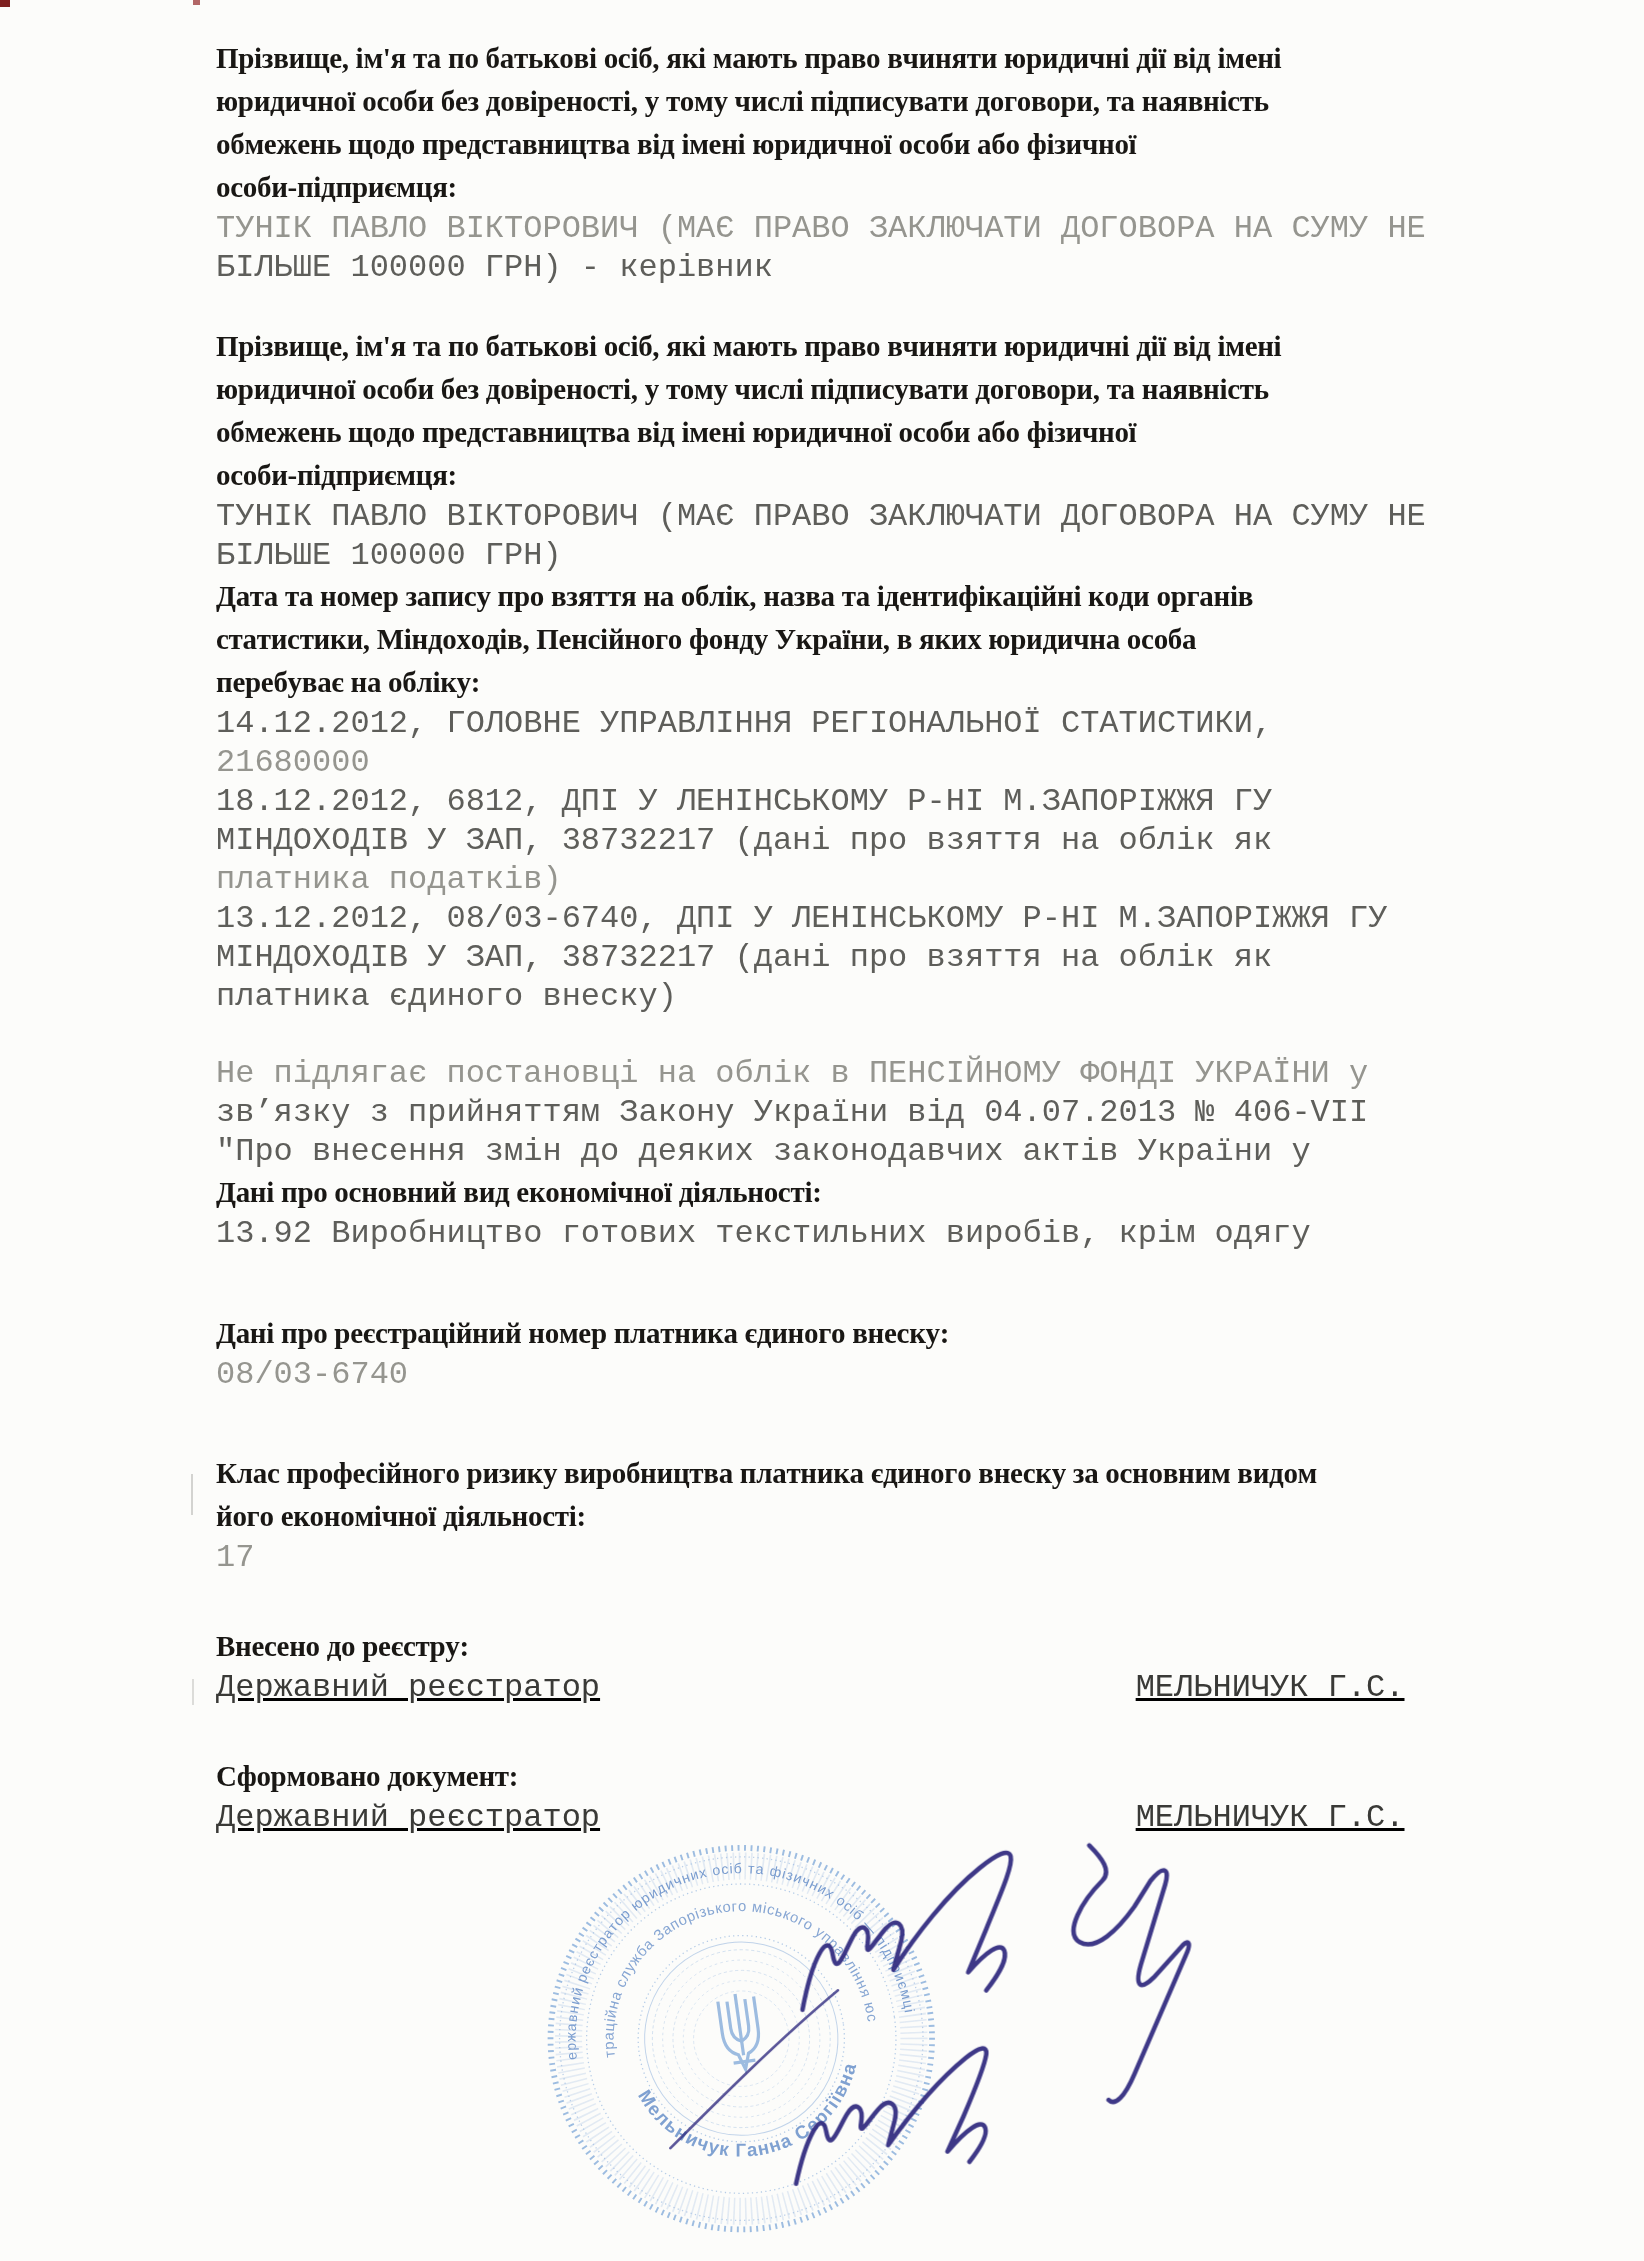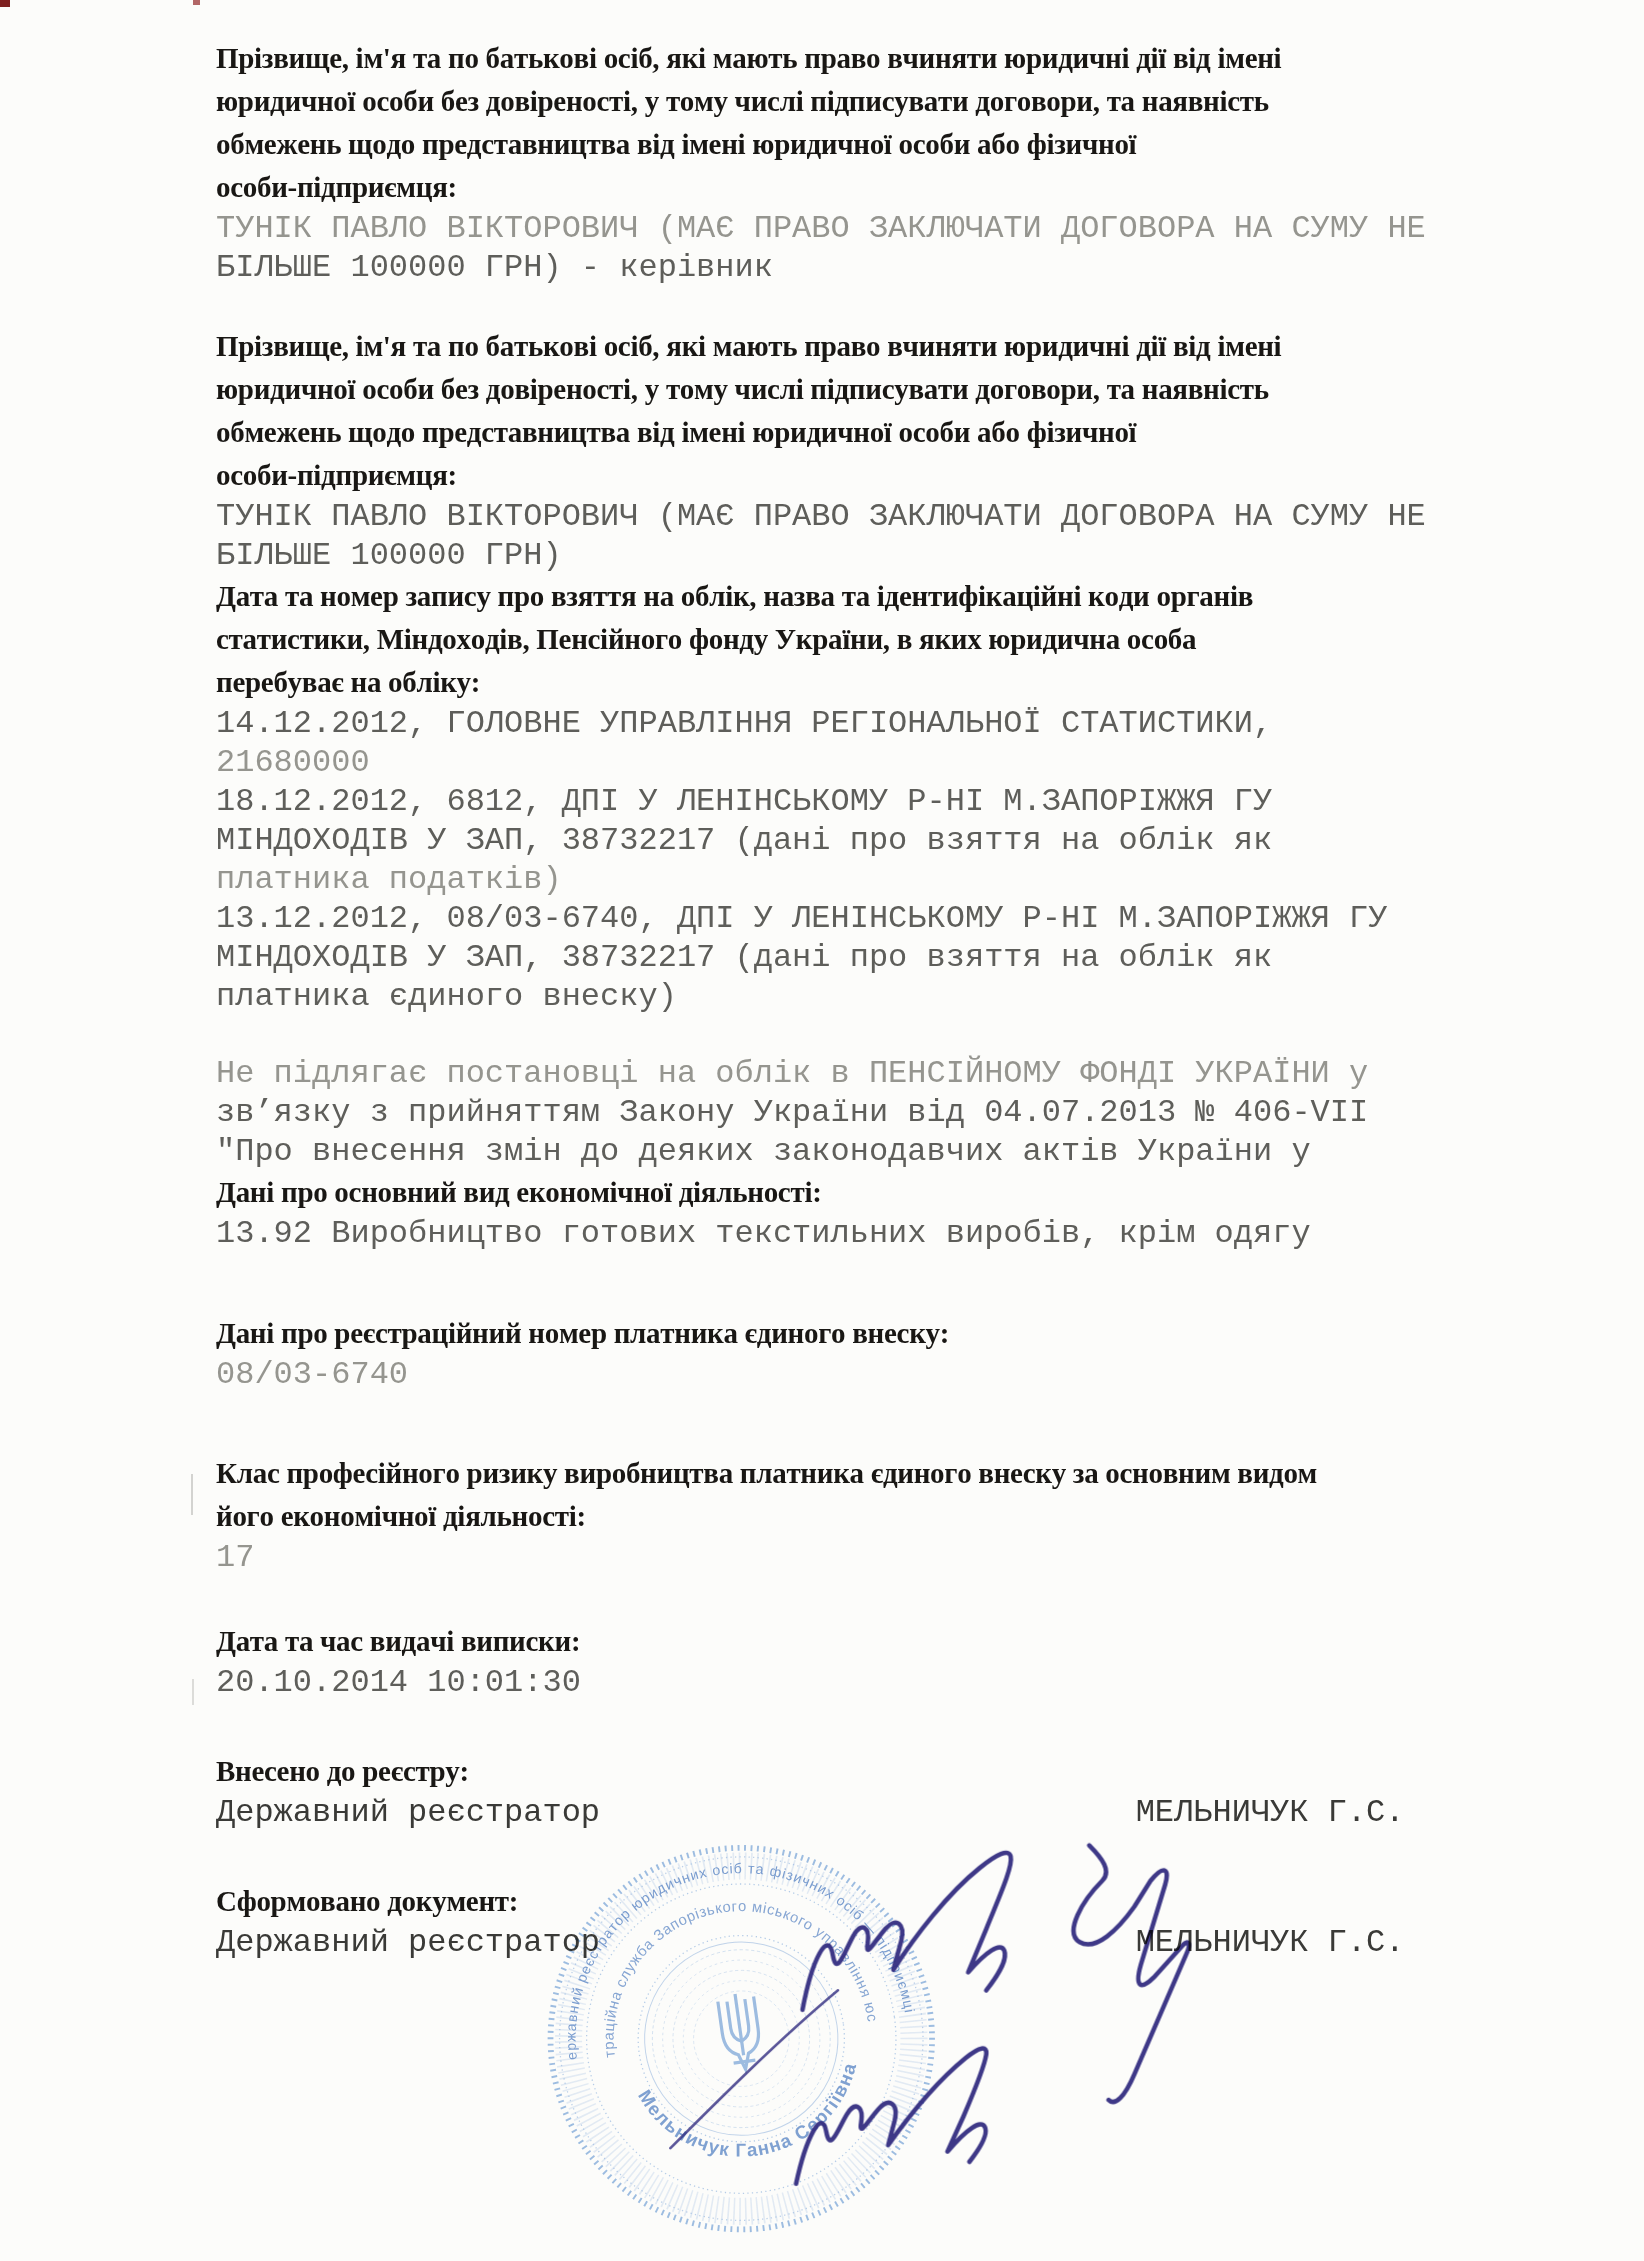--- a/index.html
+++ b/index.html
@@ -37,21 +37,21 @@
   .tone-dark{color:#3a3a37;}
   .sec2{margin-top:38px;}
   .sec3{}
   .sec4{margin-top:38px;}
   .sec5{}
   .sec6{margin-top:59px;}
   .sec7{margin-top:58px;}
   .sec8{margin-top:43px;}
   .sec-signoff1{margin-top:48px;}
   .sec-signoff2{margin-top:48px;}
-  .signoff-row{display:flex;align-items:flex-start;}
+  .signoff-row{display:flex;align-items:flex-start;text-decoration:underline;}
   .signoff-name{margin-left:auto;margin-right:22.5px;}
   .stamp-sig{
     position:absolute;left:535px;top:1797px;
     width:709px;height:464px;
     pointer-events:none;
     mix-blend-mode:multiply;
   }
   .stamp-ring{fill:none;stroke:var(--stamp-color);}
   .stamp-arc-text{
     font-family:"Liberation Sans", sans-serif;
@@ -142,28 +142,20 @@
   <div class="section sec7">
     <div>
         <div class="hline">Клас професійного ризику виробництва платника єдиного внеску за основним видом</div>
         <div class="hline">його економічної діяльності:</div>
       </div>
     <div>
         <div class="mline tone-light">17</div>
       </div>
   </div>
 
-  <div class="section sec8">
-    <div>
-        <div class="hline">Дата та час видачі виписки:</div>
-      </div>
-    <div>
-        <div class="mline tone-mid">20.10.2014 10:01:30</div>
-      </div>
-  </div>
 
   <div class="section sec-signoff1">
     <div class="hline">Внесено до реєстру:</div>
     <div class="signoff-row">
       <span class="mline tone-dark">Державний реєстратор</span>
       <span class="mline tone-dark signoff-name">МЕЛЬНИЧУК Г.С.</span>
     </div>
   </div>
 
   <div class="section sec-signoff2">

